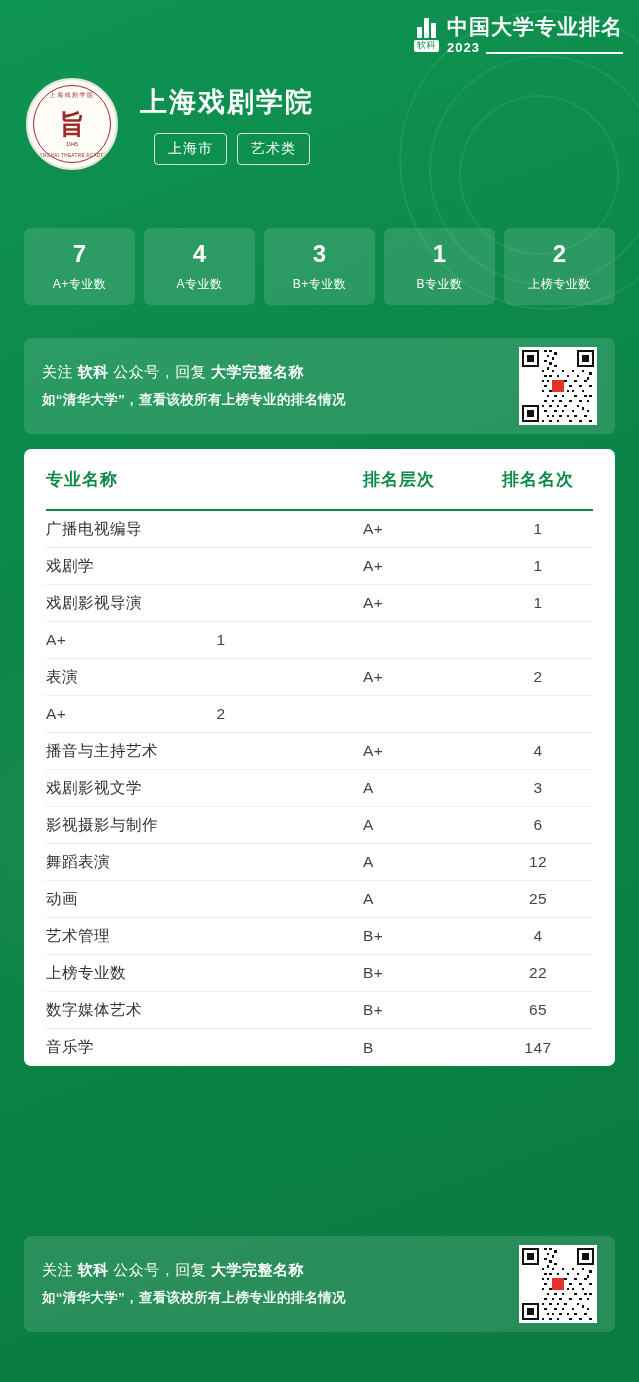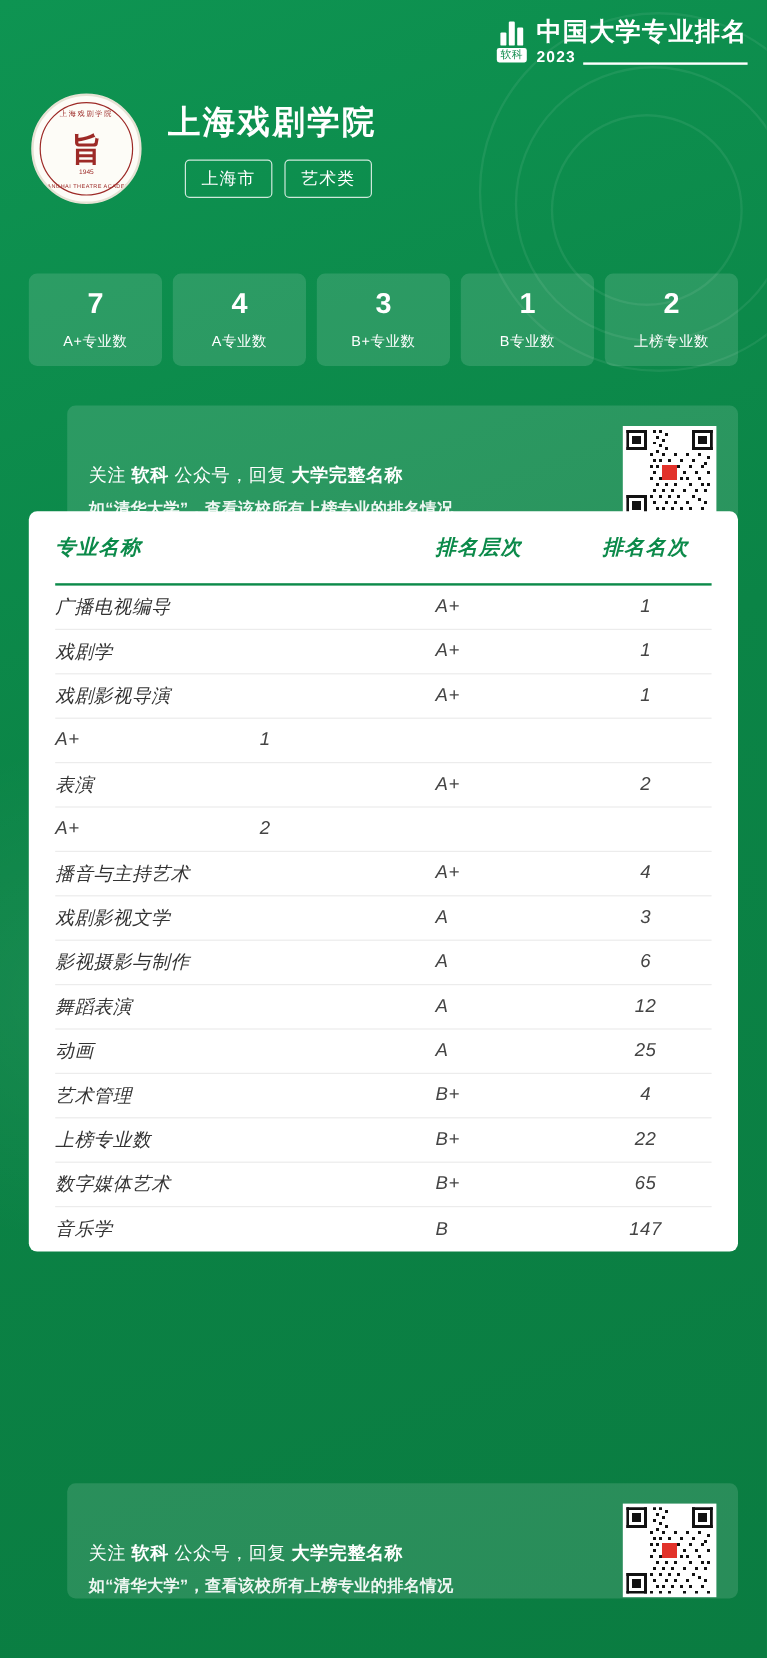--- a/index.html
+++ b/index.html
@@ -194,50 +194,48 @@
 
   
   .promo {
     position: absolute;
     left: 24px;
     right: 24px;
     background: rgba(255,255,255,0.13);
     border-radius: 7px;
     padding: 1px 18px;
     display: flex;
-    align-items: flex-end;
+    align-items: center;
     justify-content: space-between;
     gap: 14px;
-    margin-left: 32px;
   }
   .promo.top { top: 338px; height: 96px; }
   .promo.bottom { top: 1236px; height: 96px; }
   .promo-lines { display: flex; flex-direction: column; gap: 9px; }
   .promo-l1 { font-size: 15px; color: #fff; letter-spacing: 0.5px; }
   .promo-l1 .b { font-weight: bold; }
   .promo-l2 { font-size: 13.5px; color: rgba(255,255,255,0.92); letter-spacing: 0.3px; font-weight: bold; }
   .qr {
     width: 78px; height: 78px;
     background: #fff;
     padding: 3px;
     flex: 0 0 auto;
   }
   .qr svg { display: block; width: 100%; height: 100%; }
 
   
   .table-card {
     position: absolute;
-    top: 426px;
+    top: 449px;
     left: 24px;
     right: 24px;
     background: #fff;
     border-radius: 7px;
     padding: 0 22px;
     overflow: hidden;
-    font-style: italic;
   }
   .thead {
     display: flex;
     align-items: center;
     height: 62px;
     border-bottom: 2px solid #0c8a4a;
   }
   .thead .th {
     font-size: 17px;
     font-weight: bold;

